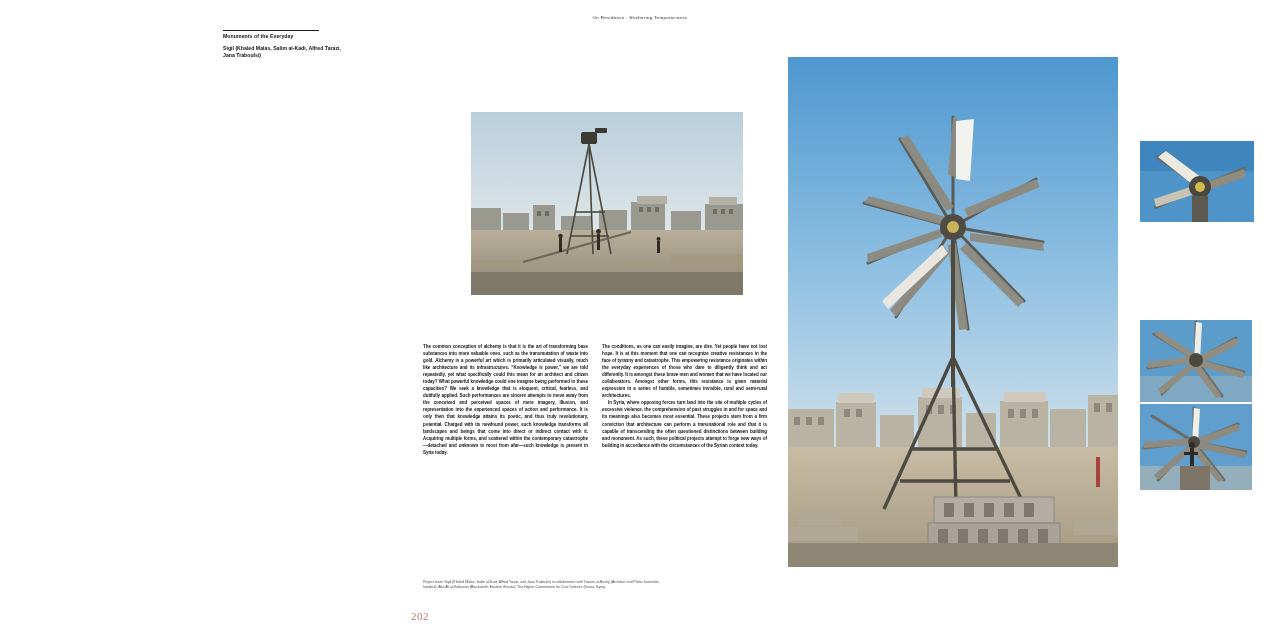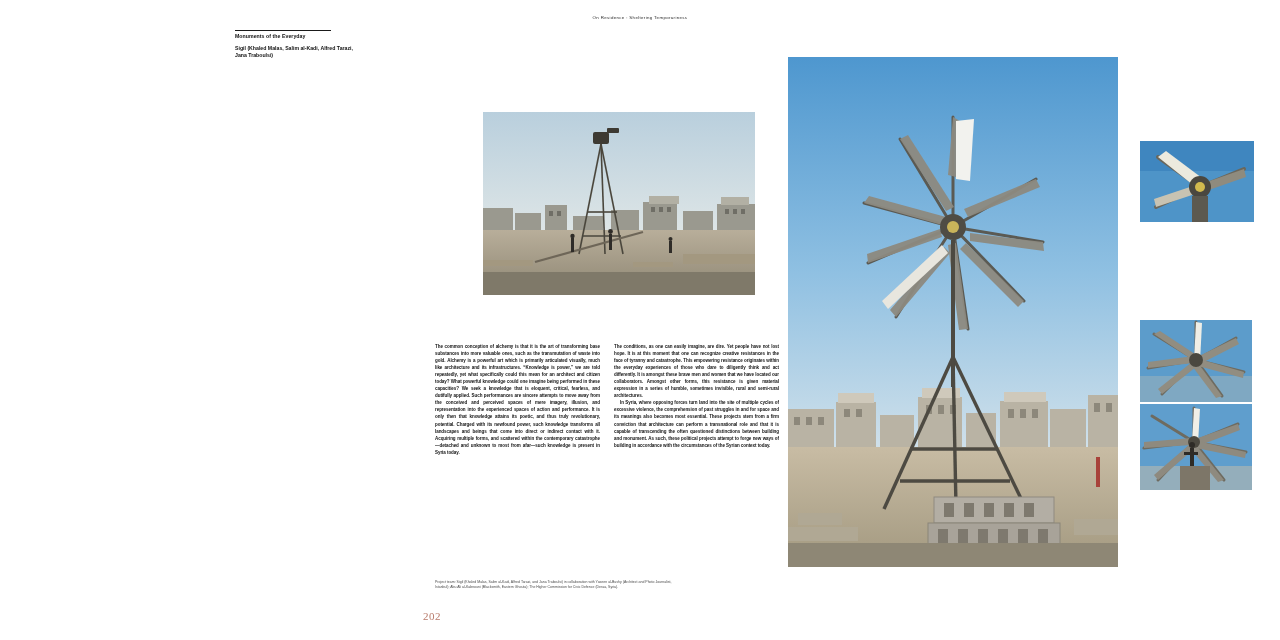--- a/index.html
+++ b/index.html
@@ -30,21 +30,21 @@
     width: 880px;
     text-align: center;
     font-size: 4.4px;
     letter-spacing: 0.35px;
     color: #2b2b2b;
   }
 
   
   .page-left {
     position: absolute;
-    left: 12px;
+    left: 0;
     top: 0;
     width: 440px;
     height: 640px;
   }
   .page-right {
     position: absolute;
     left: 440px;
     top: 0;
     width: 440px;
     height: 640px;

